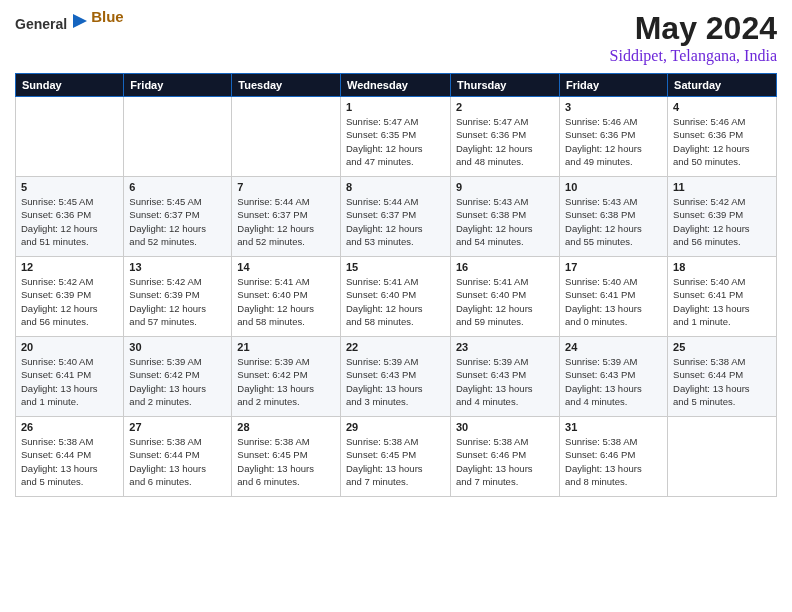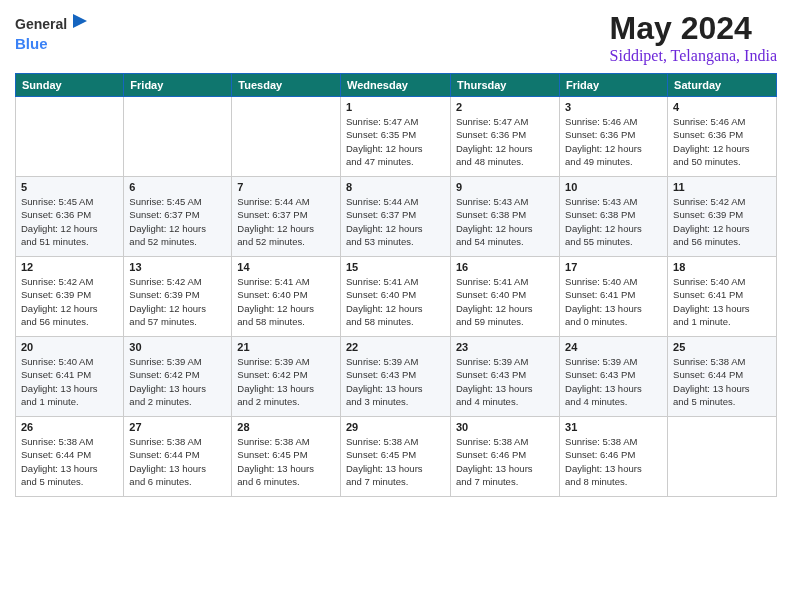--- a/index.html
+++ b/index.html
@@ -16,59 +16,59 @@
       padding: 10px 15px;
     }
     .header {
       display: flex;
       justify-content: space-between;
       align-items: flex-start;
       margin-bottom: 8px;
     }
     .logo {
       display: flex;
-      flex-direction: column;
+      flex-direction: row;
       font-size: 13px;
       font-weight: bold;
     }
     .logo-general {
       color: #333;
       font-size: 14px;
     }
     .logo-icon {
       display: inline-block;
       color: #1565c0;
       font-size: 18px;
     }
     .logo-top {
       display: flex;
       align-items: center;
       gap: 2px;
     }
     .title-block {
-      text-align: left;
+      text-align: right;
     }
     .title-block h1 {
       font-size: 32px;
       font-weight: bold;
       color: #222;
     }
     .title-block h2 {
       font-size: 16px;
       font-weight: normal;
       color: #6d28d9;
       font-family: Liberation Serif, serif;
     }
     .calendar {
       width: 100%;
       border-collapse: collapse;
       font-size: 10px;
     }
     .calendar th {
-      background-color: #0f766e;
+      background-color: #0f172a;
       color: #fff;
       text-align: left;
       padding: 5px 6px;
       font-size: 11px;
       border: 1px solid #1565c0;
     }
     .calendar td {
       border: 1px solid #ccc;
       vertical-align: top;
       padding: 4px 5px;
@@ -101,21 +101,21 @@
   <div class="header">
     <div class="logo">
       <div class="logo-top">
         <span class="logo-general">General</span>
         <span class="logo-icon">
           <svg width="22" height="22" viewBox="0 0 22 22">
             <polygon points="4,4 18,11 4,18" fill="#1565c0"></polygon>
           </svg>
         </span>
       </div>
-      <div style="color:#3b82f6; font-size:15px; font-weight:bold; margin-top:-2px;">Blue</div>
+      <div style="color:#a16207; font-size:15px; font-weight:bold; margin-top:-2px;">Blue</div>
     </div>
     <div class="title-block">
       <h1>May 2024</h1>
       <h2>Siddipet, Telangana, India</h2>
     </div>
   </div>
 
   <table class="calendar">
     <thead>
       <tr>

